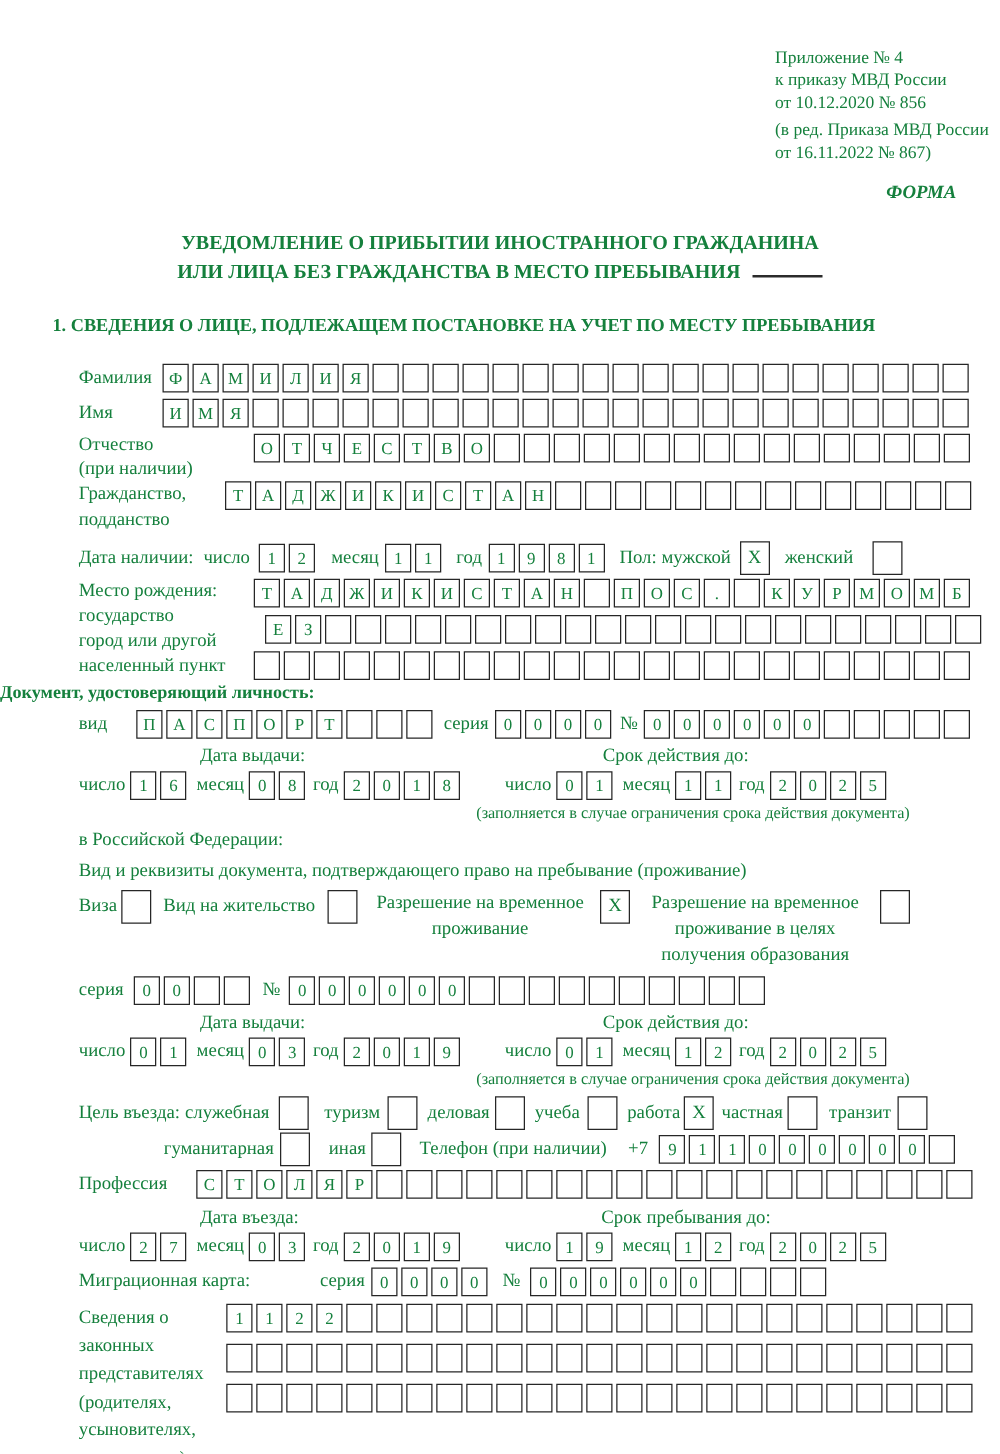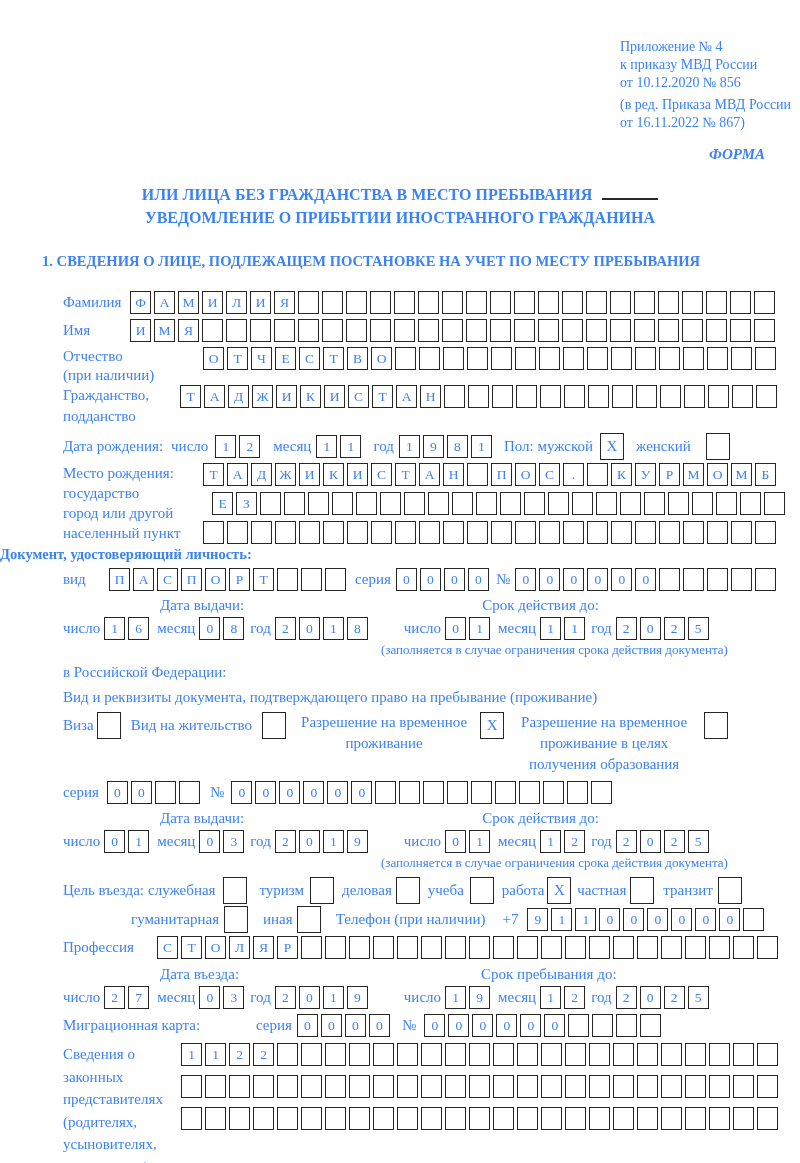--- a/index.html
+++ b/index.html
@@ -1,18 +1,18 @@
 <!DOCTYPE html>
 <html><head>
 <meta charset="utf-8">
 <style>
   html,body{margin:0;padding:0;background:#fff;}
   .page{
     position:relative;width:800px;height:1163px;overflow:hidden;
-    background:#ffffff;color:#3b82f6;
+    background:#ffffff;color:#15803d;
     font-family:"Liberation Serif","DejaVu Serif",serif;
   }
   .appendix{margin:38px 0 0 620px;font-size:14px;line-height:18px;}
   .appendix .gap{margin-top:4px;}
   .forma{margin:14px 35px 0 0;text-align:right;font-weight:bold;font-size:15px;font-style:italic;}
   .title{margin-top:20px;text-align:center;font-weight:bold;font-size:16px;line-height:23px;}
   .blank{display:inline-block;width:56px;height:14px;border-bottom:2px solid #2b2b2b;margin-left:10px;}
   .sec{margin:24px 0 0 42px;font-weight:bold;font-size:14.6px;white-space:nowrap;}
   .row{display:flex;align-items:center;margin-left:63px;}
   .rowt{display:flex;align-items:flex-start;margin-left:63px;}
@@ -45,24 +45,24 @@
     <div>Приложение № 4</div>
     <div>к приказу МВД России</div>
     <div>от 10.12.2020 № 856</div>
     <div class="gap">(в ред. Приказа МВД России</div>
     <div>от 16.11.2022 № 867)</div>
   </div>
 
   <div class="forma">ФОРМА</div>
 
   <div class="title">
+    <div>УВЕДОМЛЕНИЕ О ПРИБЫТИИ ИНОСТРАННОГО ГРАЖДАНИНА</div>
     <div>
       <span>ИЛИ ЛИЦА БЕЗ ГРАЖДАНСТВА В МЕСТО ПРЕБЫВАНИЯ</span><span class="blank"></span>
     </div>
-    <div>УВЕДОМЛЕНИЕ О ПРИБЫТИИ ИНОСТРАННОГО ГРАЖДАНИНА</div>
   </div>
 
   <div class="sec">1. СВЕДЕНИЯ О ЛИЦЕ, ПОДЛЕЖАЩЕМ ПОСТАНОВКЕ НА УЧЕТ ПО МЕСТУ ПРЕБЫВАНИЯ</div>
 
   <div class="row" style="margin-top:21px">
     <span class="lbl" style="width:67px">Фамилия</span>
     <span class="strip">
         <span class="cell">Ф</span>
         <span class="cell">А</span>
         <span class="cell">М</span>
@@ -187,21 +187,21 @@
         <span class="cell"></span>
         <span class="cell"></span>
         <span class="cell"></span>
         <span class="cell"></span>
         <span class="cell"></span>
         <span class="cell"></span>
       </span>
   </div>
 
   <div class="row" style="margin-top:6px">
-    <span class="lbl">Дата рождения:</span>
+    <span class="lbl">Дата наличии:</span>
     <span class="lbl ml8">число</span>
     <span class="strip ml7">
         <span class="cell">1</span>
         <span class="cell">2</span>
       </span>
     <span class="lbl ml13">месяц</span>
     <span class="strip ml5">
         <span class="cell">1</span>
         <span class="cell">1</span>
       </span>

